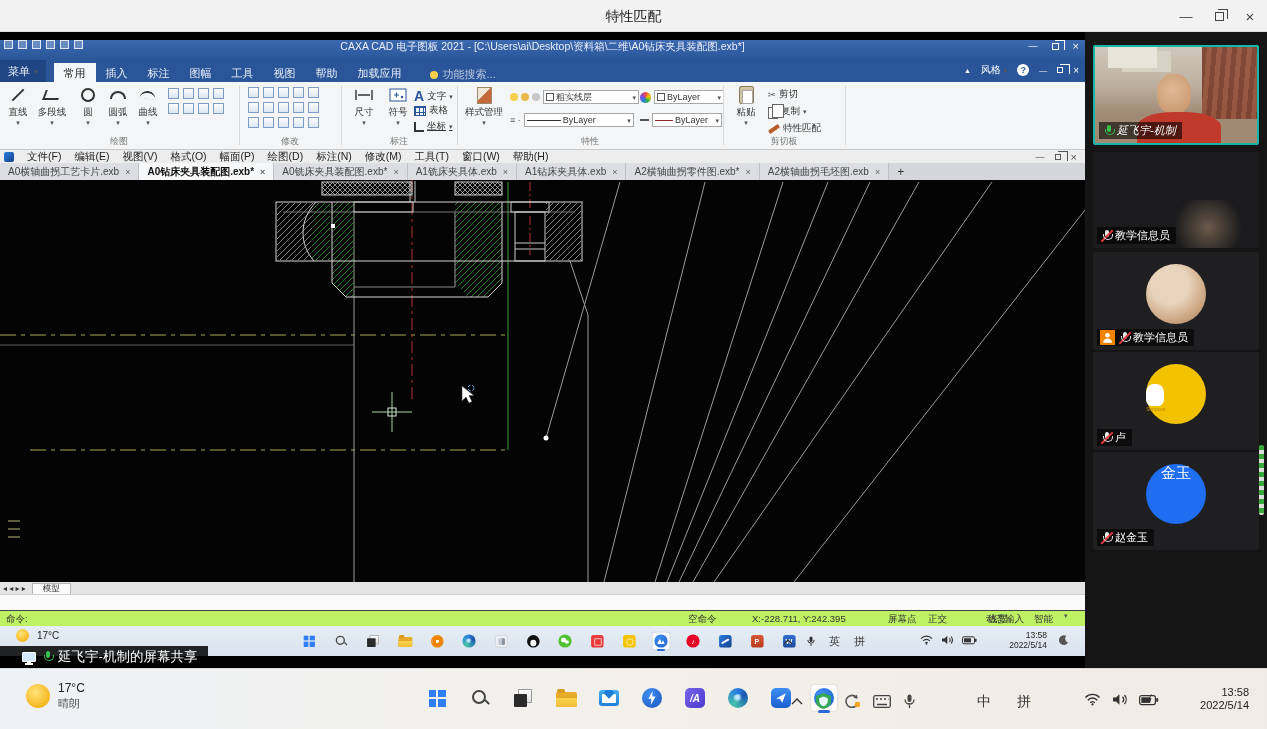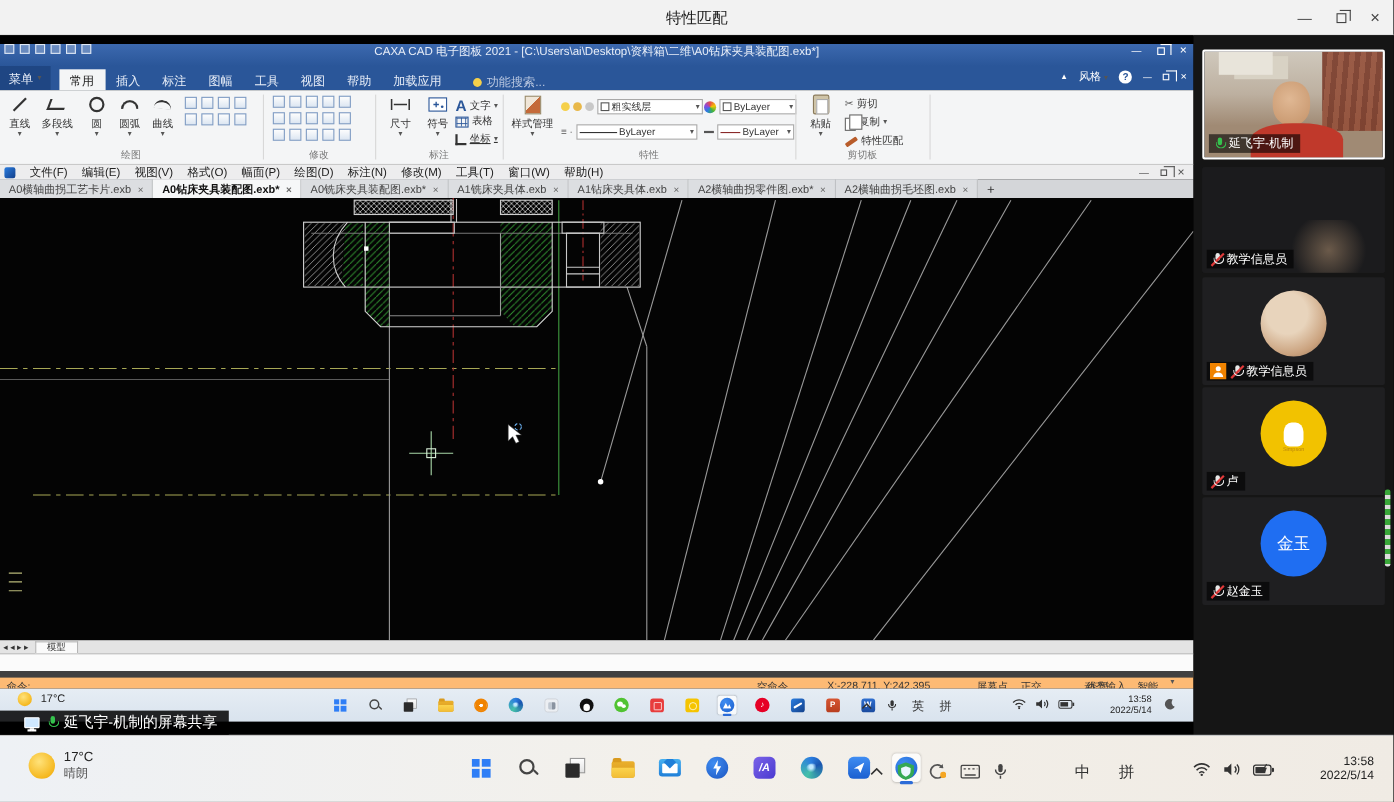--- a/index.html
+++ b/index.html
@@ -69,21 +69,21 @@
   .dtab{display:flex;align-items:center;gap:6px;padding:0 8px;border-right:1px solid #bfc1c4;background:#dcdee1;white-space:nowrap;}
   .dtab.active{background:#f6f7f8;color:#111;font-weight:bold;}
   .tclose{color:#666;font-size:9px;}
   .plus-tab{display:flex;align-items:center;padding:0 8px;font-size:12px;color:#333;}
   
   .canvas{left:0;top:148px;width:1085px;height:402px;background:#040404;}
   
   .model-row{left:0;top:550px;width:1085px;height:12px;background:#e4e4e4;display:flex;align-items:center;font-size:8px;color:#333;gap:6px;padding-left:3px;}
   .model-tab{background:#fafafa;border:1px solid #b5b5b5;border-bottom:none;padding:0 10px;height:11px;display:flex;align-items:center;font-size:8.5px;}
   .cmd-row{left:0;top:562px;width:1085px;height:16px;background:#fbfbfb;border-top:1px solid #cfcfcf;}
-  .status-row{left:0;top:578px;width:1085px;height:16px;background:#fdba74;border-top:6px solid #404040;font-size:9.5px;color:#333;}
+  .status-row{left:0;top:578px;width:1085px;height:16px;background:#bef264;border-top:1px solid #404040;font-size:9.5px;color:#333;}
   .status-row span{position:absolute;top:2px;white-space:nowrap;}
   
   .in-task{left:0;top:594px;width:1085px;height:30px;background:linear-gradient(#e6edf4,#d9e3ee);}
   .apps{position:absolute;display:flex;align-items:center;}
   .app{width:26px;height:26px;position:relative;display:flex;align-items:center;justify-content:center;border-radius:4px;}
   .app.active-app{background:rgba(255,255,255,.75);box-shadow:0 0 2px rgba(0,0,0,.2);}
   .app.active-app:after{content:"";position:absolute;bottom:-2px;left:50%;transform:translateX(-50%);width:12px;height:3px;border-radius:2px;background:#2b6bd8;}
   .apps-inner .app{transform:scale(.66);}
   .apps-inner{gap:6px;}
   .apps-outer{gap:17px;}
@@ -139,23 +139,23 @@
   
   .mic{position:relative;display:inline-block;width:12px;height:14px;flex:none;}
   .mic-b{position:absolute;left:4.5px;top:1px;width:4px;height:7px;background:#e8e8e8;border-radius:2px;}
   .mic:after{content:"";position:absolute;left:2.5px;top:5px;width:8px;height:5px;border:1.2px solid #e8e8e8;border-top:none;border-radius:0 0 6px 6px;}
   .mic.on .mic-b{background:#35c24d;}
   .mic.on:after{border-color:#35c24d;}
   .mic .slash{position:absolute;left:5.5px;top:-1px;width:1.8px;height:16px;background:#e03a3a;transform:rotate(45deg);}
   
   .sidebar{left:1085px;top:32px;width:182px;height:636px;background:#151515;}
   .tile{position:absolute;left:8px;width:166px;height:98px;background:#1f1f21;border-radius:2px;overflow:hidden;}
-  .tile.speaking{border:2px solid #ffffff;}
+  .tile.speaking{border:2px solid #14b8a6;font-style:italic;}
   .plabel{position:absolute;left:4px;bottom:4px;display:flex;align-items:center;gap:3px;background:rgba(0,0,0,.6);padding:1px 6px 1px 3px;font-size:11px;color:#fff;max-width:150px;white-space:nowrap;}
-  .av{position:absolute;left:50%;top:12px;transform:translateX(-50%);width:60px;height:60px;border-radius:50%;display:flex;align-items:center;justify-content:center;}
+  .av{position:absolute;left:50%;top:12px;transform:translateX(-50%);width:60px;height:60px;border-radius:50%;display:flex;justify-content:center;}
   .v1bg{position:absolute;inset:0;background:linear-gradient(180deg,#cfc8bc 0%,#bdb0a0 40%,#a08a74 70%);}
   .v1bg .curtain{position:absolute;right:0;top:0;width:34%;height:75%;background:repeating-linear-gradient(95deg,#7a3b2a 0 5px,#94503a 5px 10px);opacity:.9;}
   .v1bg .shelf{position:absolute;left:8%;top:0;width:30%;height:22%;background:#e8e4da;box-shadow:14px 4px 0 #d8d2c4;}
   .v1bg .head{position:absolute;left:38%;top:28%;width:34px;height:40px;border-radius:45%;background:radial-gradient(circle at 45% 40%,#e0b894,#c49268);}
   .v1bg .shirt{position:absolute;left:26%;top:68%;width:52%;height:34%;border-radius:45% 45% 0 0;background:#c0392b;}
   .v2bg{position:absolute;inset:0;background:#1b1b1d;}
   .v2bg:after{content:"";position:absolute;left:45%;top:50%;width:80px;height:55px;background:radial-gradient(circle,#6b5a4a,transparent 70%);}
   .badge-host{width:15px;height:15px;flex:none;}
   .scrollbar{left:1259px;top:445px;width:5px;height:70px;background:repeating-linear-gradient(180deg,#3aa83a 0 5px,#dcdcdc 5px 9px);border-radius:2px;}
   

